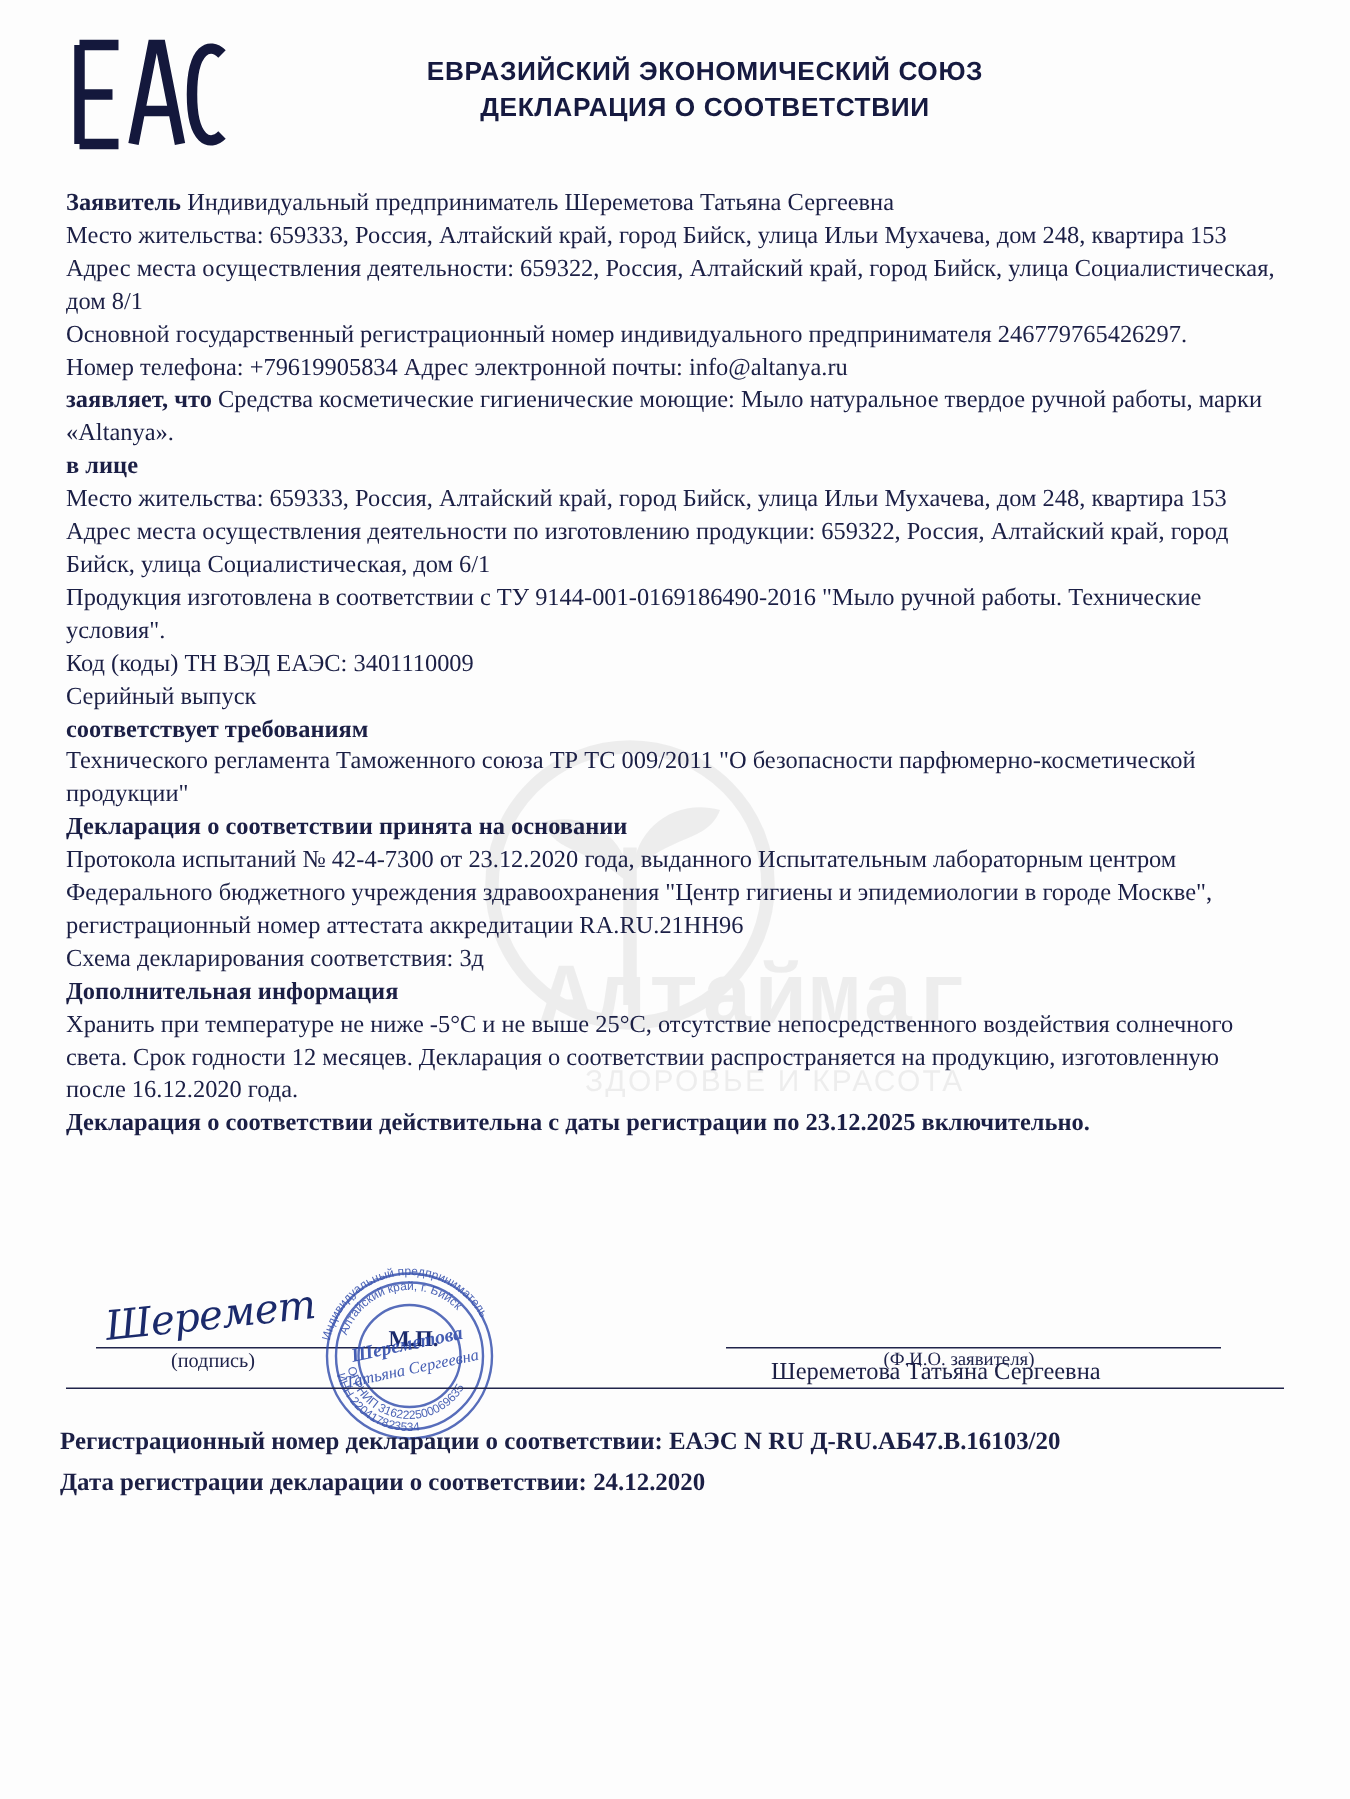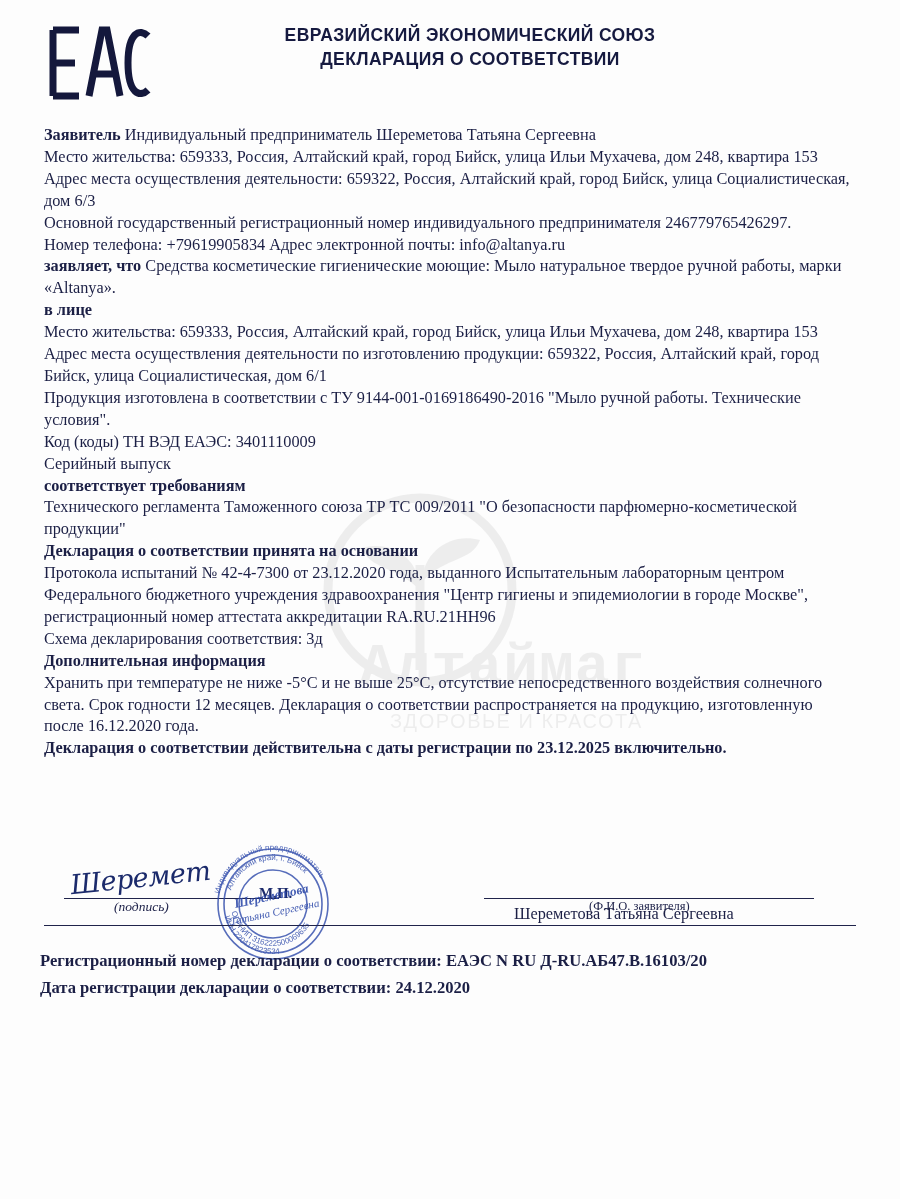--- a/index.html
+++ b/index.html
@@ -29,21 +29,21 @@
     top: 24px;
     width: 110px;
     height: 78px;
   }
   .eac-mark svg { display: block; }
 
   
   .doc-header {
     position: absolute;
     left: 190px;
-    top: 24px;
+    top: 36px;
     width: 560px;
     text-align: center;
     font-family: "Liberation Sans", sans-serif;
     font-weight: bold;
     font-size: 17.5px;
     letter-spacing: 0.4px;
     line-height: 1.35;
     color: #161a40;
   }
 
@@ -96,21 +96,20 @@
     top: 46px;
     width: 215px;
     border-bottom: 1px solid #20244b;
   }
   .sign-caption-left {
     position: absolute;
     left: 70px;
     top: 47px;
     font-size: 13.5px;
     color: #20244b;
-    font-style: italic;
   }
   .sign-name {
     position: absolute;
     left: 470px;
     top: 12px;
     font-size: 16.3px;
     color: #1b1f45;
     margin-top: 40px;
   }
   .sign-underline-right {
@@ -224,21 +223,21 @@
   </div>
 
   <div class="doc-body">
 
     <p class="para">
       <span class="b">Заявитель</span><span> Индивидуальный предприниматель Шереметова Татьяна Сергеевна</span>
     </p>
 
     <p class="para">Место жительства: 659333, Россия, Алтайский край, город Бийск, улица Ильи Мухачева, дом 248, квартира 153</p>
 
-    <p class="para">Адрес места осуществления деятельности: 659322, Россия, Алтайский край, город Бийск, улица Социалистическая, дом 6/3</p>
+    <p class="para">Адрес места осуществления деятельности: 659322, Россия, Алтайский край, город Бийск, улица Социалистическая, дом 8/1</p>
 
     <p class="para">Основной государственный регистрационный номер индивидуального предпринимателя 246779765426297.</p>
 
     <p class="para">Номер телефона: +79619905834 Адрес электронной почты: info@altanya.ru</p>
 
     <p class="para">
       <span class="b">заявляет, что</span><span> Средства косметические гигиенические моющие: Мыло натуральное твердое ручной работы, марки «Altanya».</span>
     </p>
 
     <p class="para b">в лице</p>

